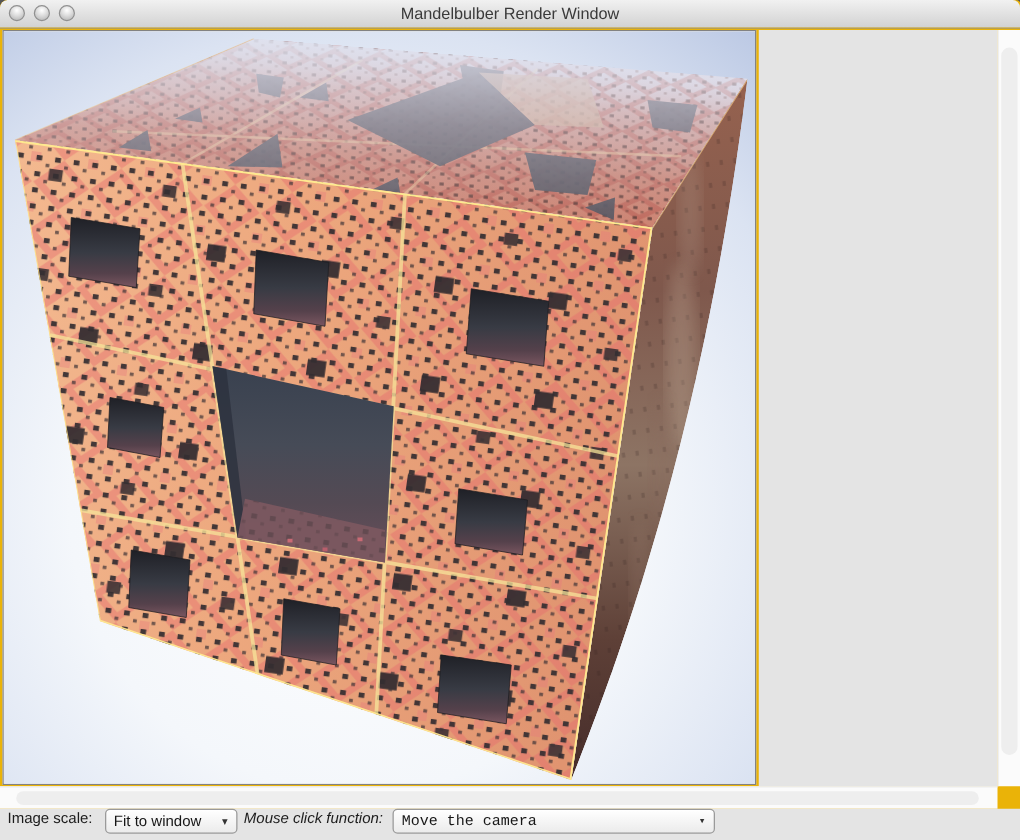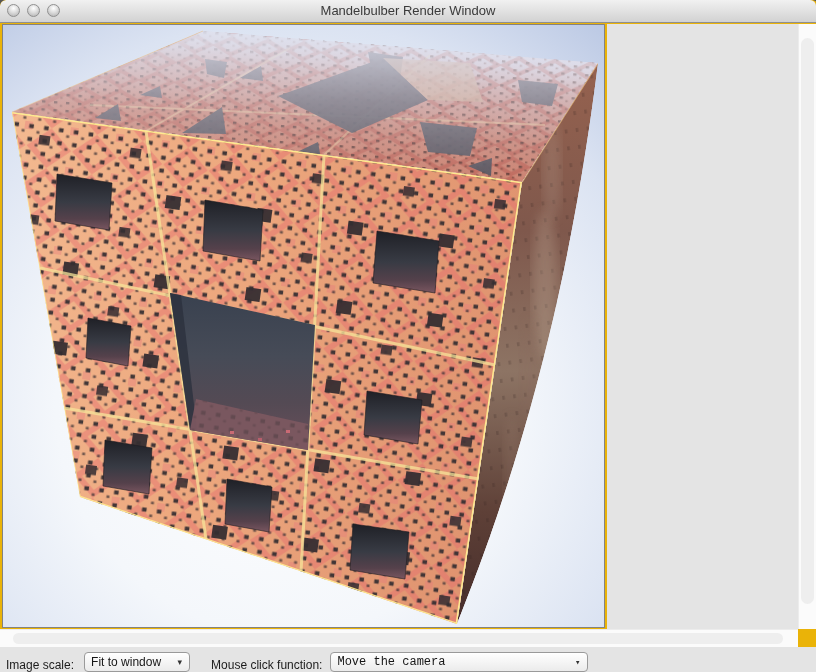--- a/index.html
+++ b/index.html
@@ -38,26 +38,26 @@
   }
   .vthumb{position:absolute;left:2px;top:14px;width:13px;height:566px;background:#eeeeee;border-radius:7px;}
   .hscroll{
     position:absolute;left:0;top:629px;width:798px;height:18px;
     background:#fbfbfb;border-top:1px solid #ececec;box-sizing:border-box;
   }
   .hthumb{position:absolute;left:13px;top:3px;width:770px;height:11px;background:#eeeeee;border-radius:6px;}
   
   .toolbar{
     position:absolute;left:0;top:647px;width:816px;height:25px;
-    background:#e4e4e4;display:flex;align-items:flex-end;
+    background:#e4e4e4;display:flex;align-items:flex-start;
     font-size:12px;color:#1c1c1c;
   }
   .lbl{white-space:nowrap;}
   .lbl.first{margin-left:6px;}
-  .lbl.second{margin-left:21px;}
+  .lbl.second{margin-left:5px;font-style:italic;}
   .popup{
     height:20px;box-sizing:border-box;margin-left:10px;
     border:1px solid #9a9a9a;border-radius:4px;
     background:linear-gradient(#ffffff,#ebebeb);
     box-shadow:inset 0 1px 0 rgba(255,255,255,.9);
     display:flex;align-items:center;justify-content:space-between;
     padding:0 7px 0 6px;color:#161616;cursor:default;
   }
   .popup.p1{width:106px;}
   .popup.p2{width:258px;margin-left:8px;font-family:Liberation Mono, monospace;}

